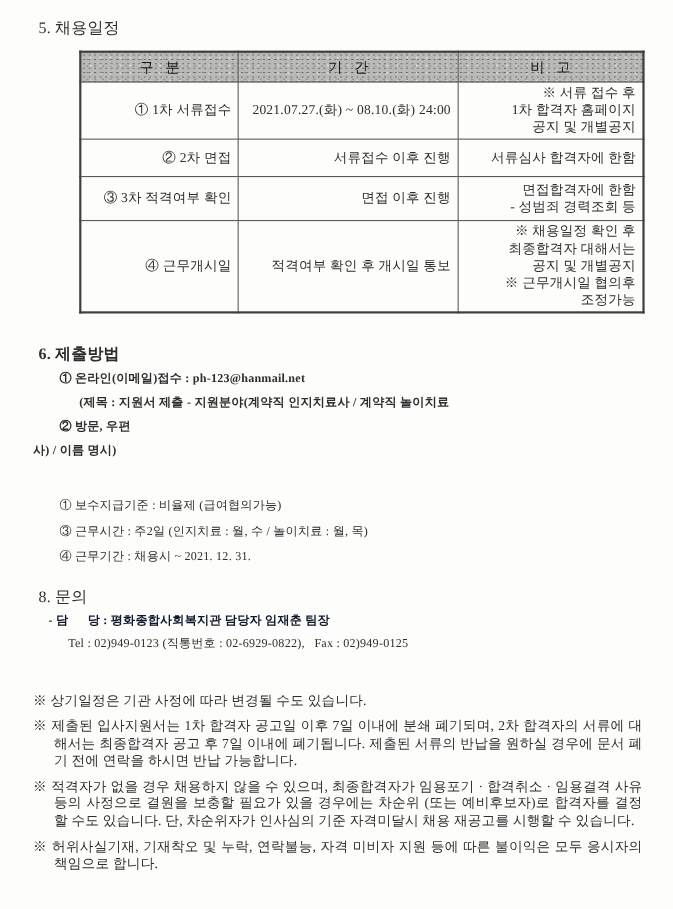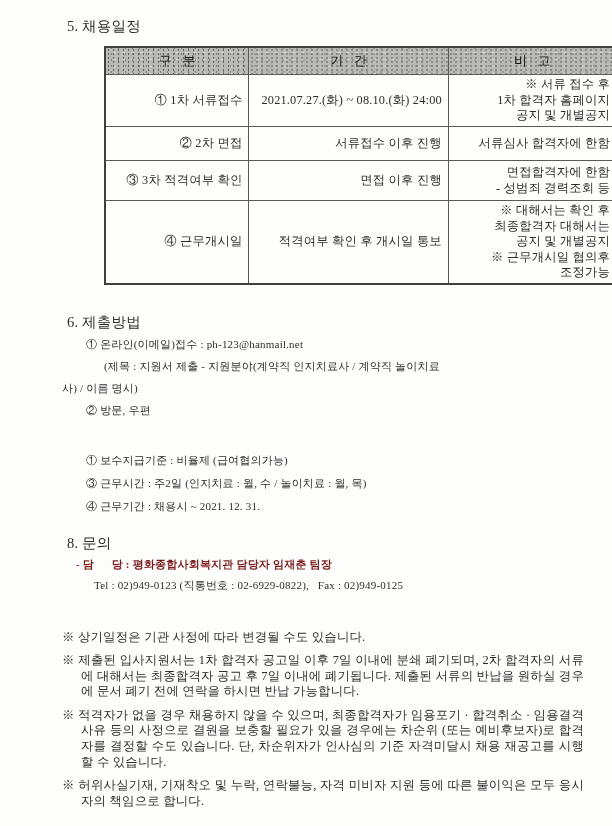--- a/index.html
+++ b/index.html
@@ -4,21 +4,21 @@
 <style>
   html, body { margin: 0; padding: 0; }
   body {
     width: 612px; height: 826px;
     background: #fdfdfc;
     overflow: hidden;
     font-family: "Liberation Serif", "DejaVu Serif", serif;
     color: #2d2d2d;
     letter-spacing: 0.2px;
   }
-  .page { padding: 16px 26px 0 30px; margin-left: 32px; }
+  .page { padding: 16px 26px 0 30px; }
   .pre { white-space: pre-wrap; }
 
   
   .sec-heading { font-size: 14.5px; line-height: 21px; margin: 0 0 0 5px; }
   .line { font-size: 11px; line-height: 22px; }
   .ml1 { margin-left: 24px; }
   .ml2 { margin-left: 42px; }
   .ml0 { margin-left: 0; }
 
   
@@ -56,25 +56,25 @@
   .col-cat { width: 140px; }
   .col-per { width: 194px; }
   .col-note { width: 164px; }
   .note-cell div { line-height: 15.5px; }
   .note-cell .ind { padding-left: 13px; }
   .r1 td { height: 47px; }
   .r2 td { height: 29px; }
   .r3 td { height: 35px; }
   .r4 td { height: 72px; }
 
-  .s6 { margin-top: 0; }
+  .s6 { margin-top: 0; font-weight: bold; }
   .s7 { margin-top: 28px; }
   .s7 .line { line-height: 23px; }
   .s8 { margin-top: 15px; }
-  .s8 .contact { font-weight: bold; margin-left: 14px; color: #7f1d1d; }
+  .s8 .contact { font-weight: bold; margin-left: 14px; color: #0f172a; }
   .s8 .phone { margin-left: 32px; }
   .s8 .line { line-height: 21.5px; }
 
   
   .footnotes { margin-top: 33px; padding-right: 2px; }
   .footnote {
     font-size: 12.4px;
     line-height: 15.6px;
     margin: 0 0 8px 0;
     padding-left: 19px;
@@ -126,38 +126,38 @@
             <td>면접 이후 진행</td>
             <td class="note-cell">
               <div>면접합격자에 한함</div>
               <div>- 성범죄 경력조회 등</div>
             </td>
           </tr>
           <tr class="r4">
             <td class="no-top">④ 근무개시일</td>
             <td>적격여부 확인 후 개시일 통보</td>
             <td class="note-cell">
-              <div>※ 대해서는 확인 후</div>
+              <div>※ 채용일정 확인 후</div>
               <div class="ind">최종합격자 대해서는</div>
               <div class="ind">공지 및 개별공지</div>
               <div>※ 근무개시일 협의후</div>
               <div class="ind">조정가능</div>
             </td>
           </tr>
         </tbody>
       </table>
     </div>
   </div>
 
   <div class="sec s6">
     <div class="sec-heading pre">6. 제출방법</div>
     <div class="line ml1 pre">① 온라인(이메일)접수 : ph-123@hanmail.net</div>
     <div class="line ml2 pre">(제목 : 지원서 제출 - 지원분야(계약직 인지치료사 / 계약직 놀이치료</div>
+    <div class="line ml1 pre">② 방문, 우편</div>
     <div class="line ml0 pre">사) / 이름 명시)</div>
-    <div class="line ml1 pre">② 방문, 우편</div>
   </div>
 
   <div class="sec s7">
     <div class="line ml1 pre">① 보수지급기준 : 비율제 (급여협의가능)</div>
     <div class="line ml1 pre">③ 근무시간 : 주2일 (인지치료 : 월, 수 / 놀이치료 : 월, 목)</div>
     <div class="line ml1 pre">④ 근무기간 : 채용시 ~ 2021. 12. 31.</div>
   </div>
 
   <div class="sec s8">
     <div class="sec-heading pre">8. 문의</div>

